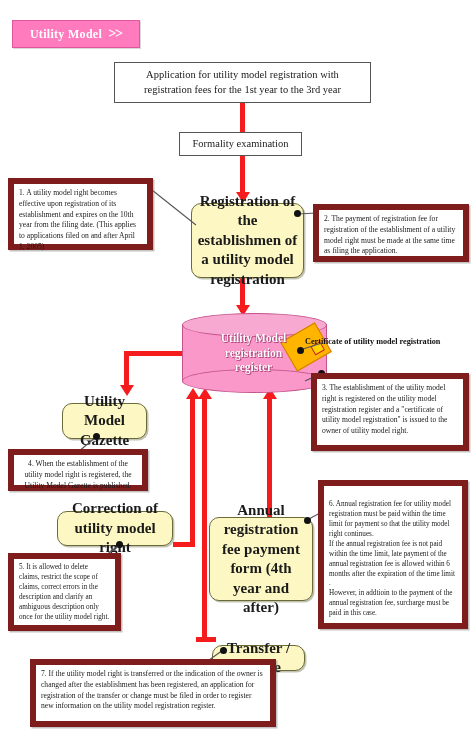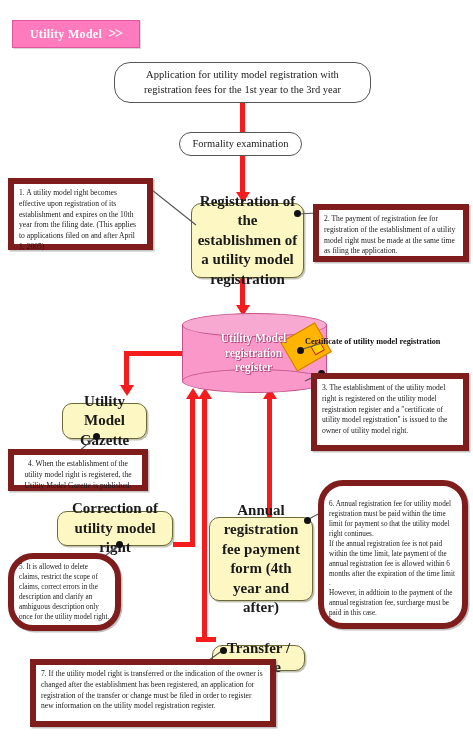--- a/index.html
+++ b/index.html
@@ -17,38 +17,38 @@
     background:#ff7bbd;border:1px solid #e0559b;
     display:flex;align-items:center;justify-content:center;
     color:#ffffff;font-weight:bold;font-size:12px;letter-spacing:.3px;
     box-shadow:1px 1px 0 rgba(0,0,0,.15);
   }
   .title-banner .tl{margin-right:6px;}
   .title-banner .chev{font-size:14px;font-weight:bold;letter-spacing:-1px;}
 
   
   .pbox{
-    background:#ffffff;border:1px solid #555;border-radius:16px;
+    background:#ffffff;border:1px solid #555;border-radius:0;
     display:flex;align-items:center;justify-content:center;text-align:center;
     font-size:10.5px;line-height:1.35;padding:3px 6px;
   }
   
   .ybox{
     background:#fdf7c3;border:1px solid #6b6b3a;border-radius:10px;
     display:flex;align-items:center;justify-content:center;text-align:center;
     font-weight:bold;font-size:15px;line-height:1.3;padding:3px 5px;
     box-shadow:1.5px 1.5px 0 rgba(120,120,90,.45);
   }
   
   .note{
     background:#ffffff;border:6px solid #7f1d1d;
     font-size:7.6px;line-height:1.42;padding:4px 5px;text-align:left;
     box-shadow:1.5px 1.5px 0 rgba(120,120,120,.45);
   }
-  .note.small{font-size:7.2px;line-height:1.38;border-radius:25px;}
+  .note.small{font-size:7.2px;line-height:1.38;}
 
   
   .cyl{left:182px;top:313px;width:143px;height:78px;}
   .cyl .body{
     position:absolute;left:0;top:11px;width:143px;height:56px;
     background:#f998c9;border-left:1.5px solid #c4528b;border-right:1.5px solid #c4528b;
   }
   .cyl .top{
     position:absolute;left:0;top:0;width:143px;height:22px;border-radius:50%;
     background:#f7a9d2;border:1.5px solid #c4528b;

